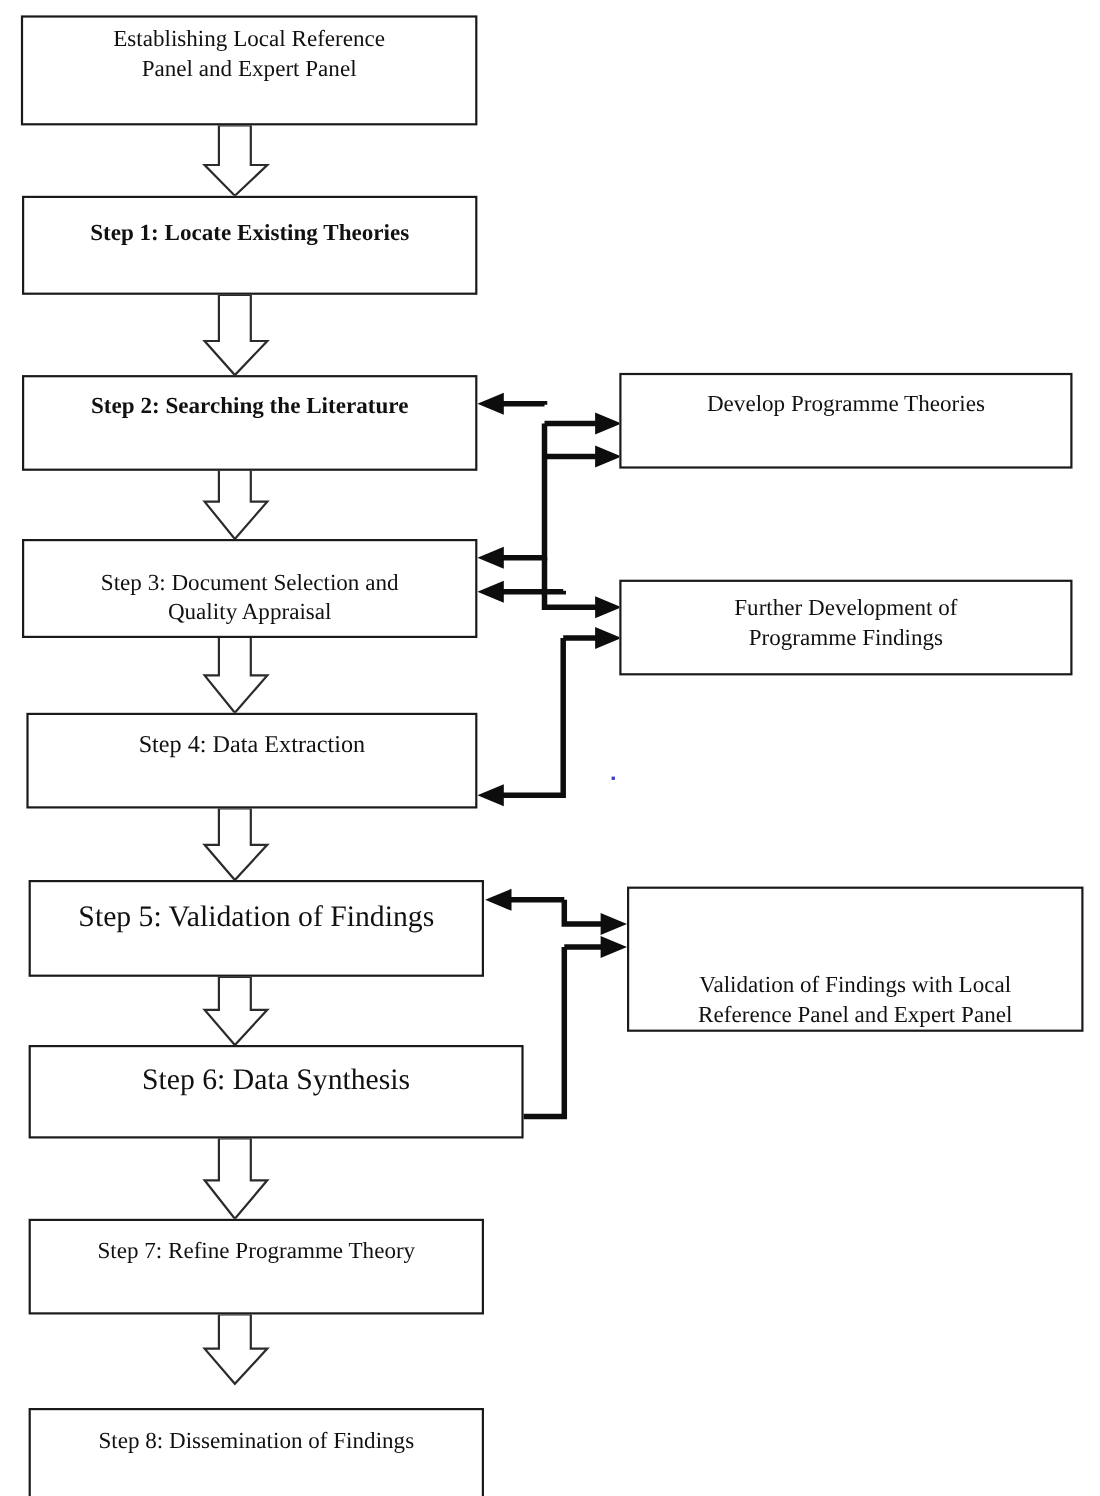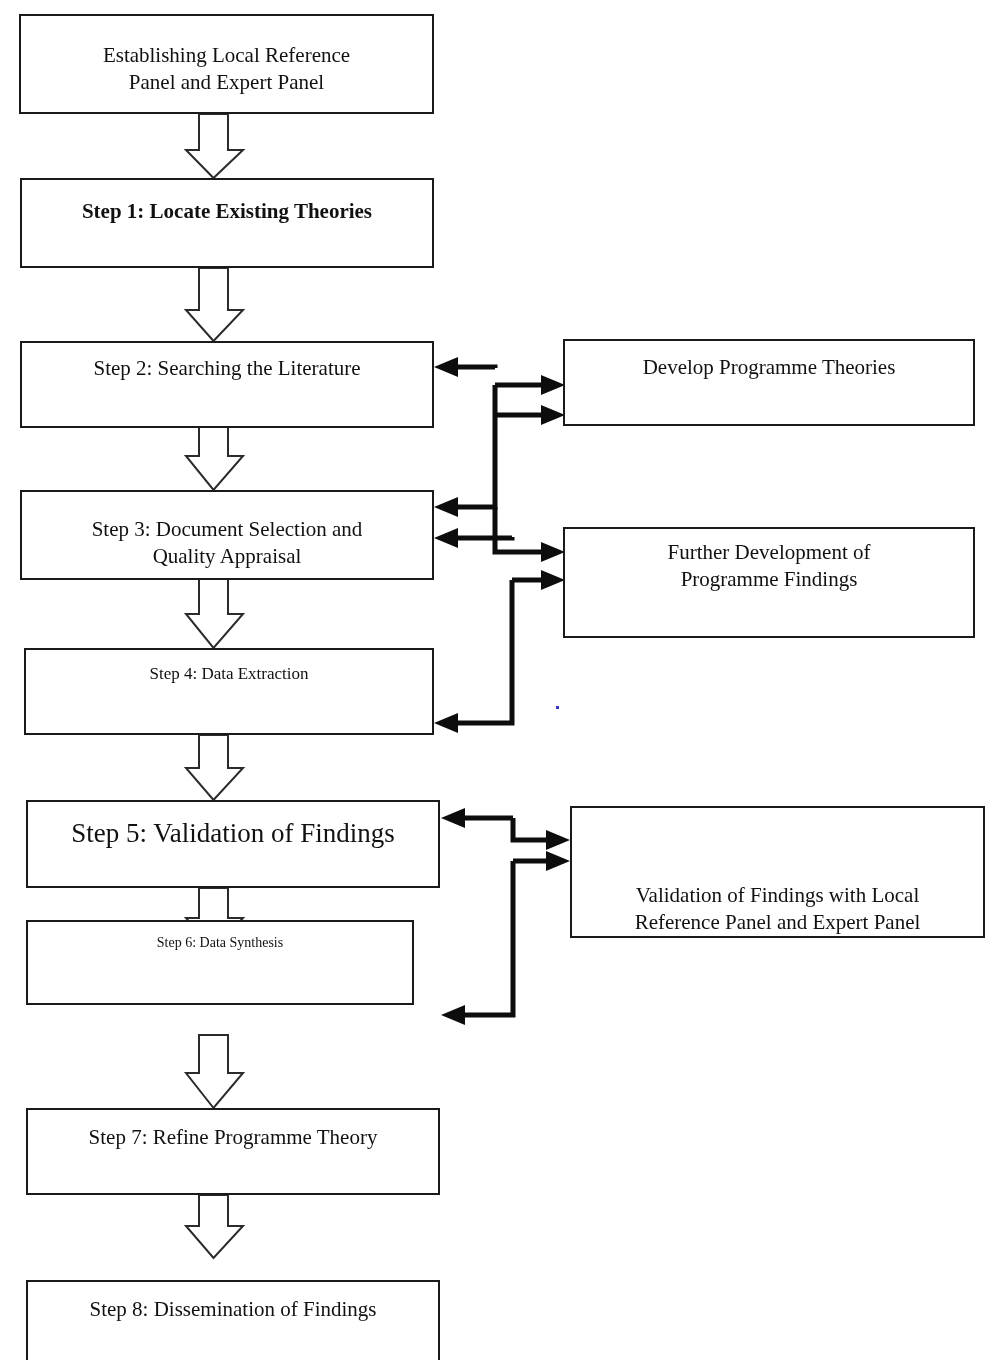--- a/index.html
+++ b/index.html
@@ -28,21 +28,21 @@
     line-height: 1.28;
     padding: 0 8px;
     z-index: 3;
   }
   .node .label {
     display: block;
     width: 100%;
   }
   .node.two-line {
     align-items: flex-start;
-    padding-top: 26px;
+    padding-top: 6px;
   }
   .node.top-text {
     align-items: flex-start;
   }
   svg#wires {
     position: absolute;
     left: 0;
     top: 0;
     width: 1000px;
     height: 1360px;
@@ -171,56 +171,56 @@
     <span class="label">
       <span>Establishing Local Reference</span><br>
       <span>Panel and Expert Panel</span>
     </span>
   </div>
 
   <div class="node top-text" style="left:20px; top:178px; width:414px; height:90px; font-size:21px; padding-top:18px;font-weight:bold;">
     <span class="label">Step 1: Locate Existing Theories</span>
   </div>
 
-  <div class="node top-text" style="left:20px; top:341px; width:414px; height:87px; font-size:21px; padding-top:12px;">
+  <div class="node top-text" style="left:20px; top:341px; width:414px; height:87px; font-size:21px; padding-top:12px;font-weight:bold;">
     <span class="label">Step 2: Searching the Literature</span>
   </div>
 
   <div class="node two-line" style="left:20px; top:490px; width:414px; height:90px; font-size:21px; padding-top:24px;">
     <span class="label">
       <span>Step 3: Document Selection and</span><br>
       <span>Quality Appraisal</span>
     </span>
   </div>
 
-  <div class="node top-text" style="left:24px; top:648px; width:410px; height:87px; font-size:17px; padding-top:13px;">
+  <div class="node top-text" style="left:24px; top:648px; width:410px; height:87px; font-size:22px; padding-top:13px;">
     <span class="label">Step 4: Data Extraction</span>
   </div>
 
   <div class="node top-text" style="left:26px; top:800px; width:414px; height:88px; font-size:27px; padding-top:14px;">
     <span class="label">Step 5: Validation of Findings</span>
   </div>
 
-  <div class="node top-text" style="left:26px; top:920px; width:388px; height:85px; font-size:14px; padding-top:12px;">
+  <div class="node top-text" style="left:26px; top:950px; width:450px; height:85px; font-size:27px; padding-top:12px;">
     <span class="label">Step 6: Data Synthesis</span>
   </div>
 
   <div class="node top-text" style="left:26px; top:1108px; width:414px; height:87px; font-size:21px; padding-top:14px;">
     <span class="label">Step 7: Refine Programme Theory</span>
   </div>
 
   <div class="node top-text" style="left:26px; top:1258px; width:414px; height:87px; font-size:21px; padding-top:14px;margin-top:22px;">
     <span class="label">Step 8: Dissemination of Findings</span>
   </div>
 
   <div class="node top-text" style="left:563px; top:339px; width:412px; height:87px; font-size:21px; padding-top:13px;">
     <span class="label">Develop Programme Theories</span>
   </div>
 
-  <div class="node two-line" style="left:563px; top:527px; width:412px; height:111px; font-size:21px; padding-top:10px;">
+  <div class="node two-line" style="left:563px; top:527px; width:412px; height:87px; font-size:21px; padding-top:10px;">
     <span class="label">
       <span>Further Development of</span><br>
       <span>Programme Findings</span>
     </span>
   </div>
 
   <div class="node two-line" style="left:570px; top:806px; width:415px; height:132px; font-size:21px; padding-top:22px;align-items:flex-end;">
     <span class="label">
       <span>Validation of Findings with Local</span><br>
       <span>Reference Panel and Expert Panel</span>

